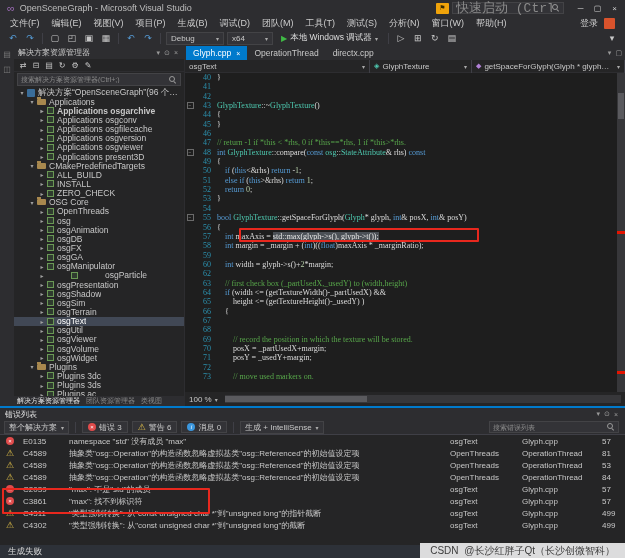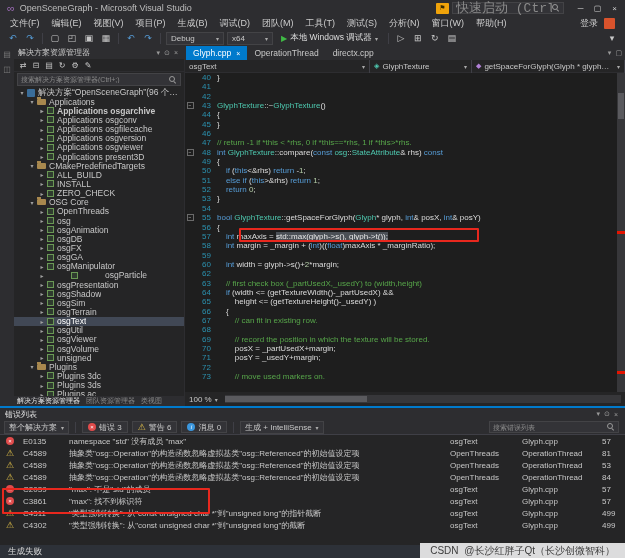--- a/index.html
+++ b/index.html
@@ -69,21 +69,21 @@
 .etab{display:flex;align-items:center;height:14px;padding:0 7px;font-size:8.5px;color:#c8c8c8;cursor:pointer;white-space:nowrap}
 .etab.act{background:#007acc;color:#ffffff}
 .etx{margin-left:5px;font-size:7px}
 .tabstrip .hico{align-self:center}
 .navbar{height:13px;display:flex;align-items:center;background:#252526;border-bottom:1px solid #2d2d30}
 .ncombo{display:flex;align-items:center;height:13px;padding:0 4px;gap:3px;border-right:1px solid #3f3f46;font-size:8px;color:#c8c8c8;overflow:hidden;cursor:pointer}
 .ncombo.w1{width:185px}.ncombo.w2{width:102px}.ncombo.w3{flex:1}
 .ntext{white-space:nowrap;overflow:hidden;text-overflow:ellipsis}
 .nico{font-size:7px;flex:none}
 .tclass{color:#4ec9b0}.tmethod{color:#b180d7}
-.code{flex:1;overflow:hidden;font-family:Liberation Sans, sans-serif}
+.code{flex:1;overflow:hidden;font-family:Liberation Serif, serif}
 .cl{display:flex;height:9.35px;font-size:8px;line-height:9.35px;white-space:pre}
 .fold{width:10px;flex:none;display:flex;align-items:center;justify-content:center}
 .fbox{width:7px;height:7px;border:1px solid #6a6a6a;color:#c8c8c8;font-size:5px;line-height:5px;text-align:center;background:#1e1e1e}
 .ln{width:22px;flex:none;text-align:right;color:#2b91af;padding-right:6px}
 .ct{white-space:pre}
 .tok-p{color:#dcdcdc}.tok-k{color:#569cd6}.tok-t{color:#4ec9b0}.tok-c{color:#57a64a}.tok-n{color:#b5cea8}
 .tok-sel{color:#e8e8e8;background:#4b5056}
 .vscroll{position:absolute;right:0;top:27px;width:8px;height:319px;background:#37373a}
 .vthumb{position:absolute;left:1px;top:20px;width:6px;height:26px;background:#5a5a5e}
 .vmark{position:absolute;left:0;width:8px;height:3px;background:#e51400}
@@ -369,21 +369,21 @@
           <span class="tlab">osgViewer</span>
         </div>
         <div class="trow" style="padding-left: 24px;">
           <span class="tarr">▸</span>
           <span class="tico ico-project"></span>
           <span class="tlab">osgVolume</span>
         </div>
         <div class="trow" style="padding-left: 24px;">
           <span class="tarr">▸</span>
           <span class="tico ico-project"></span>
-          <span class="tlab">unsigned</span>
+          <span class="tlab">osgWidget</span>
         </div>
         <div class="trow" style="padding-left: 14px;">
           <span class="tarr">▾</span>
           <span class="tico ico-folder"></span>
           <span class="tlab">Plugins</span>
         </div>
         <div class="trow" style="padding-left: 24px;">
           <span class="tarr">▸</span>
           <span class="tico ico-project"></span>
           <span class="tlab">Plugins 3dc</span>
@@ -463,21 +463,21 @@
         <div class="cl"><span class="fold"></span><span class="ln">56</span><span class="ct"><span class="tok tok-p">{</span></span></div>
         <div class="cl"><span class="fold"></span><span class="ln">57</span><span class="ct"><span class="tok tok-p">    </span><span class="tok tok-k">int</span><span class="tok tok-p"> maxAxis = </span><span class="tok tok-sel">std::max(glyph-&gt;s(), glyph-&gt;t());</span></span></div>
         <div class="cl"><span class="fold"></span><span class="ln">58</span><span class="ct"><span class="tok tok-p">    </span><span class="tok tok-k">int</span><span class="tok tok-p"> margin = _margin + (</span><span class="tok tok-k">int</span><span class="tok tok-p">)((</span><span class="tok tok-k">float</span><span class="tok tok-p">)maxAxis * _marginRatio);</span></span></div>
         <div class="cl"><span class="fold"></span><span class="ln">59</span><span class="ct"></span></div>
         <div class="cl"><span class="fold"></span><span class="ln">60</span><span class="ct"><span class="tok tok-p">    </span><span class="tok tok-k">int</span><span class="tok tok-p"> width = glyph-&gt;s()+</span><span class="tok tok-n">2</span><span class="tok tok-p">*margin;</span></span></div>
         <div class="cl"><span class="fold"></span><span class="ln">62</span><span class="ct"></span></div>
         <div class="cl"><span class="fold"></span><span class="ln">63</span><span class="ct"><span class="tok tok-c">    // first check box (_partUsedX,_usedY) to (width,height)</span></span></div>
         <div class="cl"><span class="fold"></span><span class="ln">64</span><span class="ct"><span class="tok tok-p">    </span><span class="tok tok-k">if</span><span class="tok tok-p"> (width &lt;= (getTextureWidth()-_partUsedX) &amp;&amp;</span></span></div>
         <div class="cl"><span class="fold"></span><span class="ln">65</span><span class="ct"><span class="tok tok-p">        height &lt;= (getTextureHeight()-_usedY) )</span></span></div>
         <div class="cl"><span class="fold"></span><span class="ln">66</span><span class="ct"><span class="tok tok-p">    {</span></span></div>
-        <div class="cl"><span class="fold"></span><span class="ln">67</span><span class="ct"><span class="tok tok-c">        // can fit in existing row.</span></span></div>
+        <div class="cl"><span class="fold"></span><span class="ln">67</span></div>
         <div class="cl"><span class="fold"></span><span class="ln">68</span><span class="ct"></span></div>
         <div class="cl"><span class="fold"></span><span class="ln">69</span><span class="ct"><span class="tok tok-c">        // record the position in which the texture will be stored.</span></span></div>
         <div class="cl"><span class="fold"></span><span class="ln">70</span><span class="ct"><span class="tok tok-p">        posX = _partUsedX+margin;</span></span></div>
         <div class="cl"><span class="fold"></span><span class="ln">71</span><span class="ct"><span class="tok tok-p">        posY = _usedY+margin;</span></span></div>
         <div class="cl"><span class="fold"></span><span class="ln">72</span><span class="ct"></span></div>
         <div class="cl"><span class="fold"></span><span class="ln">73</span><span class="ct"><span class="tok tok-c">        // move used markers on.</span></span></div>
       </div>
     <div class="vscroll">
       <div class="vthumb"></div>
       <div class="vmark m1"></div>

